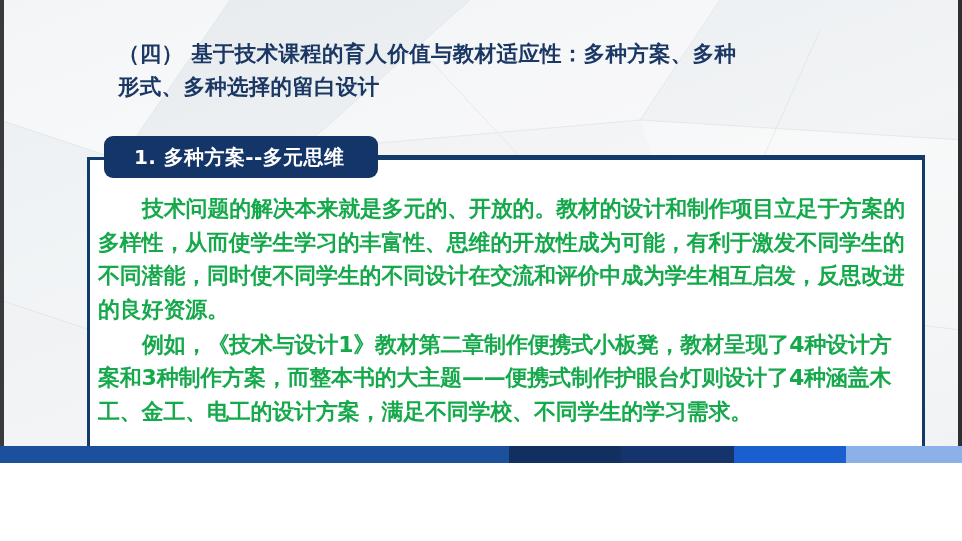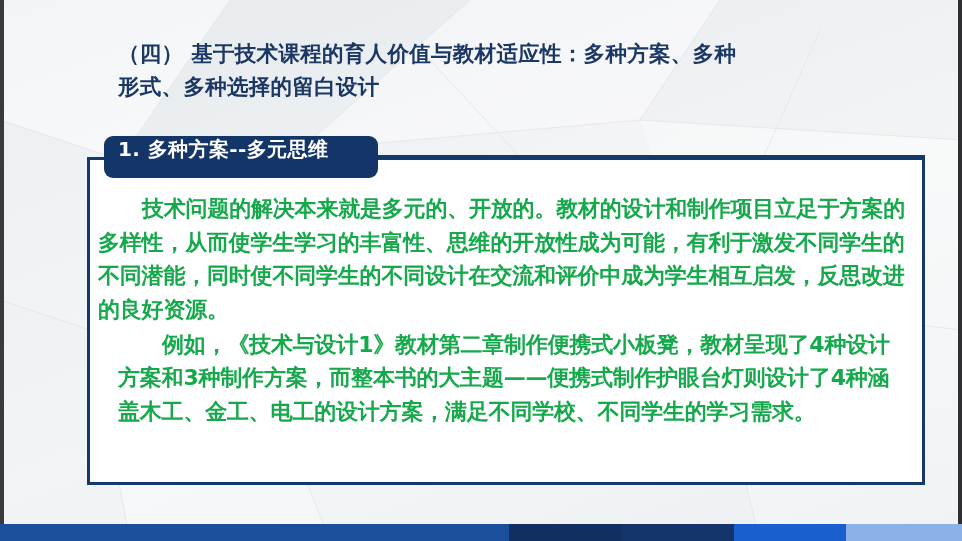--- a/index.html
+++ b/index.html
@@ -10,21 +10,21 @@
     width: 962px;
     height: 541px;
     overflow: hidden;
     font-family: "DejaVu Sans", "Liberation Sans", sans-serif;
     background: #ffffff;
   }
 
   #slide {
     position: relative;
     width: 962px;
-    height: 541px;
+    height: 463px;
     overflow: hidden;
     background: linear-gradient(160deg, #e9ecef 0%, #f2f4f6 28%, #fbfbfc 55%, #f4f6f7 78%, #eceef0 100%);
   }
 
   
   .poly-layer {
     position: absolute;
     inset: 0;
     width: 962px;
     height: 541px;
@@ -82,22 +82,22 @@
   .section-badge {
     position: absolute;
     left: 104px;
     top: 136px;
     width: 274px;
     height: 42px;
     box-sizing: border-box;
     background: #143568;
     border-radius: 9px;
     display: flex;
-    align-items: flex-start;
-    padding-left: 14px;
+    align-items: center;
+    padding-left: 30px;
   }
   .section-badge-label {
     color: #ffffff;
     font-size: 20px;
     font-weight: bold;
     letter-spacing: 0.4px;
     white-space: nowrap;
   }
 
   
@@ -115,21 +115,20 @@
     font-weight: bold;
     line-height: 1.53;
     text-indent: 2em;
     margin: 0;
     letter-spacing: -0.2px;
     white-space: pre-wrap;
     word-break: break-all;
   }
   .body-paragraph + .body-paragraph {
     margin-top: 1px;
-    margin-left: 20px;
   }
 
   
   .bottom-bar {
     position: absolute;
     left: 0;
     bottom: 0;
     width: 962px;
     height: 17px;
     display: flex;

